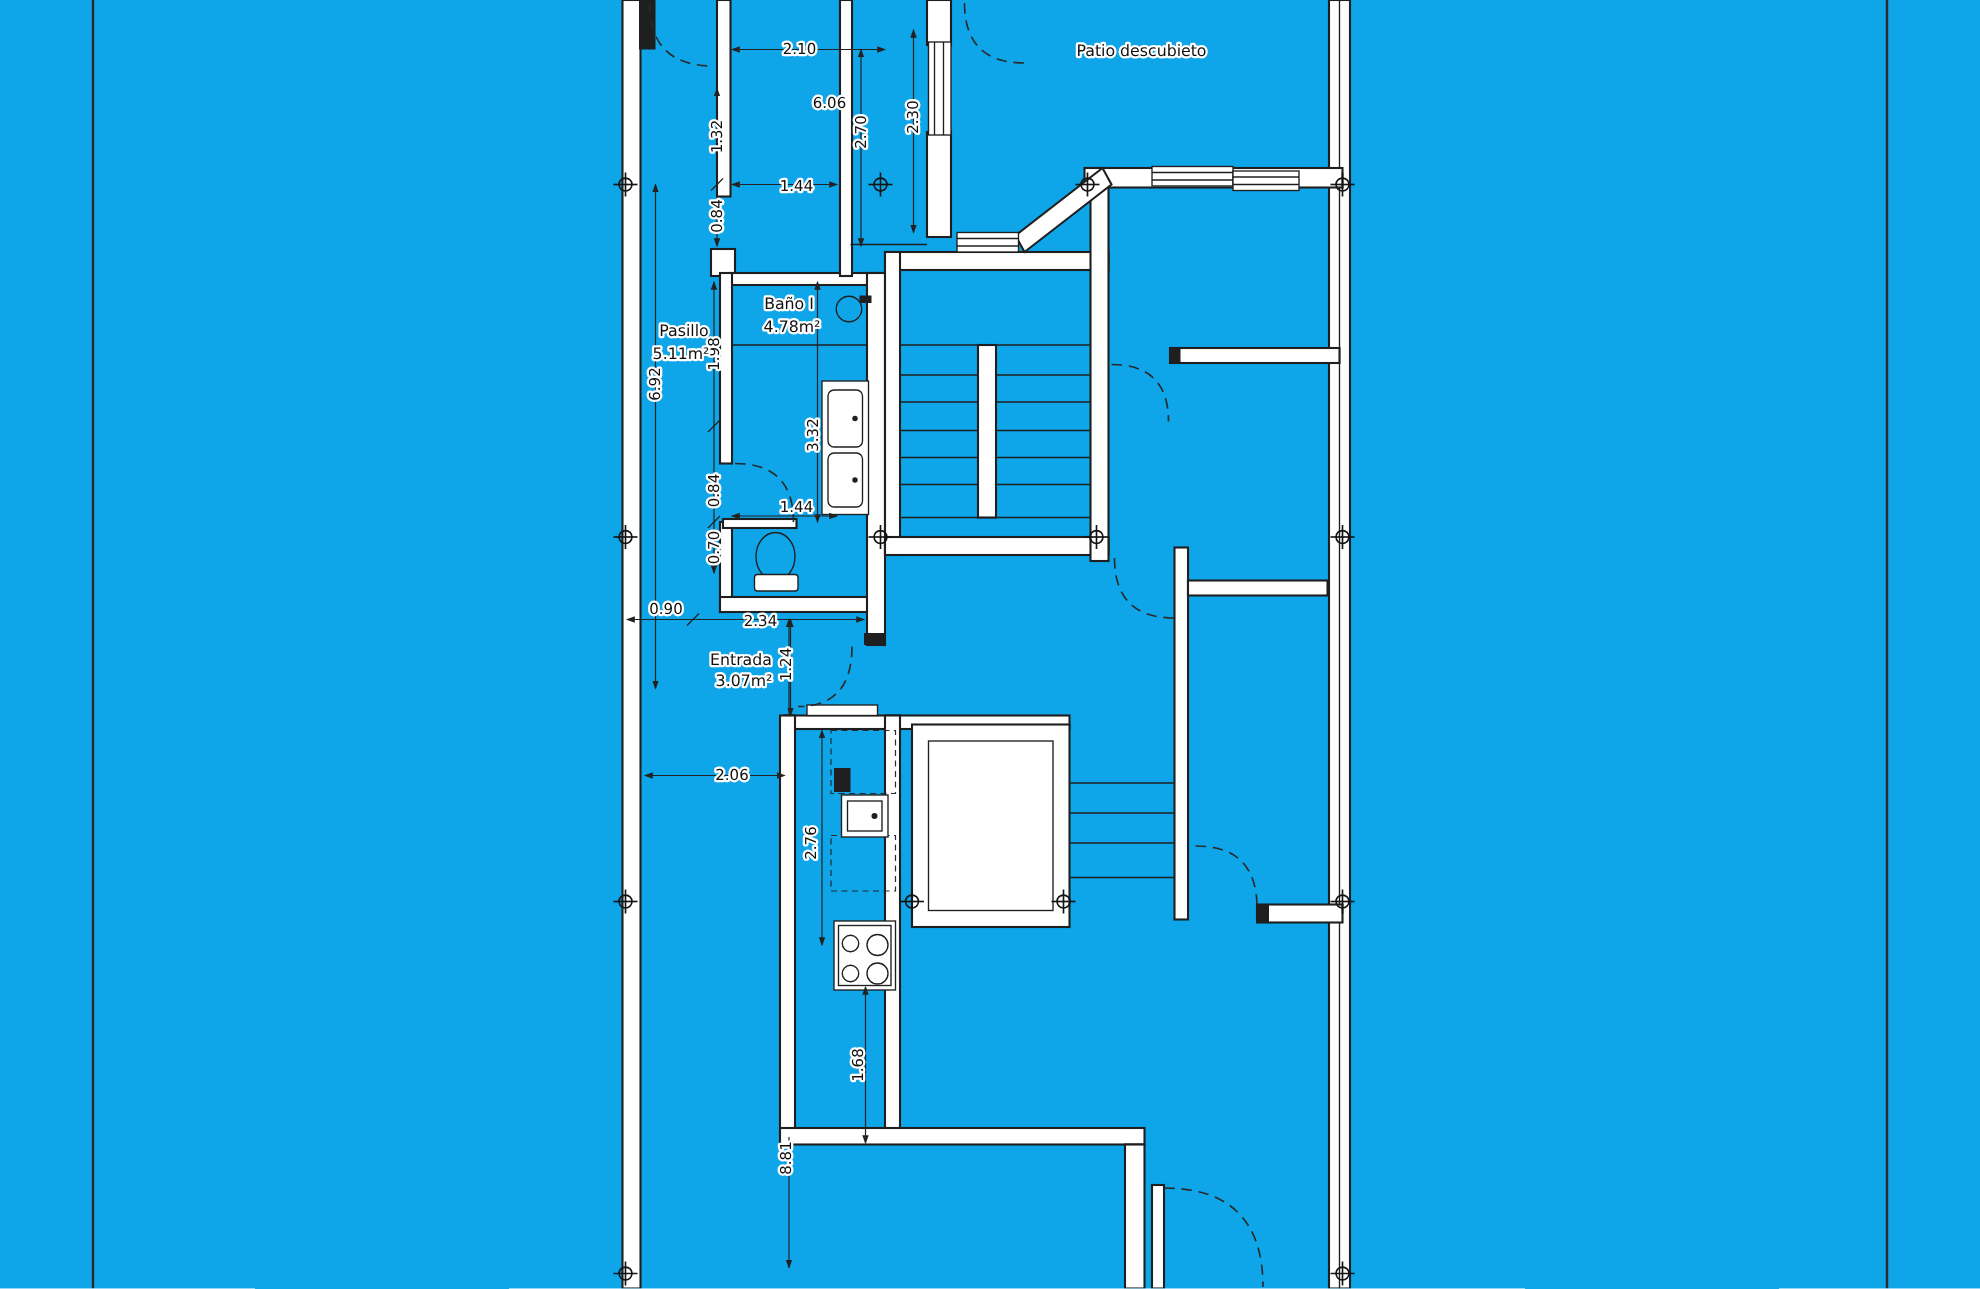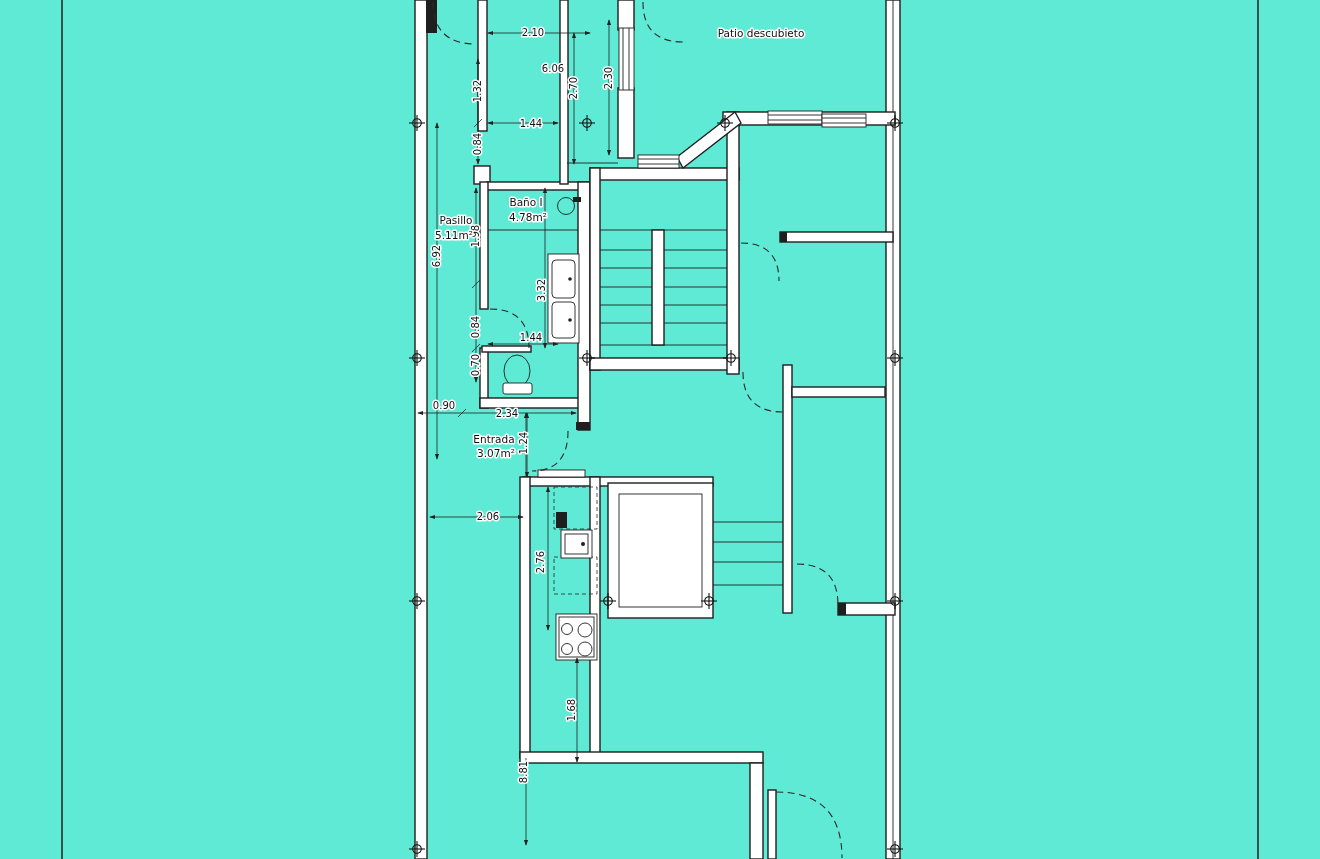--- a/index.html
+++ b/index.html
@@ -1,16 +1,16 @@
 <!DOCTYPE html>
 <html><head>
 <meta charset="utf-8">
 <style>
   html,body{margin:0;padding:0;background:#ffffff;}
-  .canvas{position:relative;width:1320px;height:859px;background:#5eead4;overflow:hidden;
+  .canvas{position:relative;width:1320px;height:859px;background:#0ea5e9;overflow:hidden;
           font-family:"DejaVu Sans", sans-serif;}
   svg{position:absolute;left:0;top:0;}
   .wall{fill:#ffffff;stroke:#1f1f1f;stroke-width:1.4;}
   .solid{fill:#1f1f1f;stroke:none;}
   .thin{fill:none;stroke:#1f1f1f;stroke-width:0.9;}
   .thinw{fill:#ffffff;stroke:#1f1f1f;stroke-width:0.9;}
   .dash{fill:none;stroke:#2a2a2a;stroke-width:1.1;stroke-dasharray:7 4.5;}
   .cabdash{fill:none;stroke:#2a2a2a;stroke-width:0.8;stroke-dasharray:4 3;}
   .dim{fill:none;stroke:#222;stroke-width:0.8;}
   .bnd{fill:none;stroke:#2b2b2b;stroke-width:1.6;}

